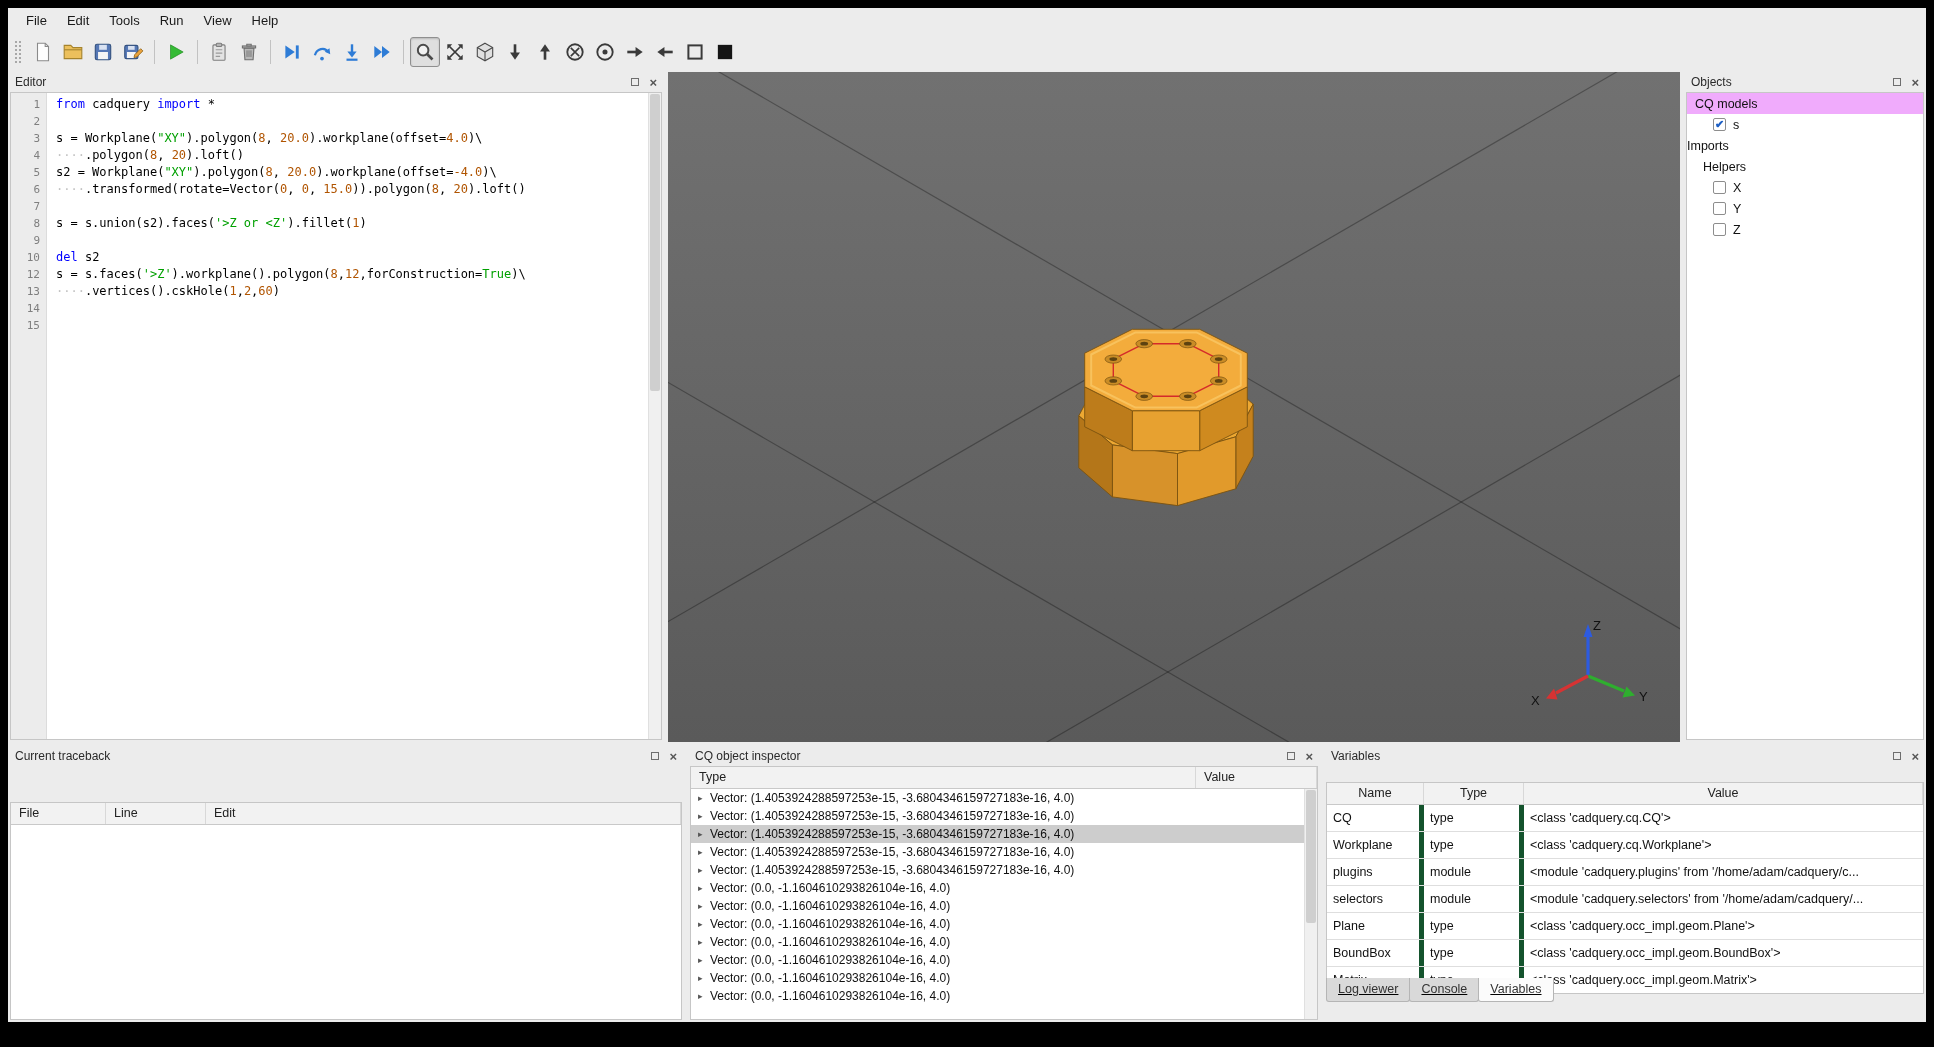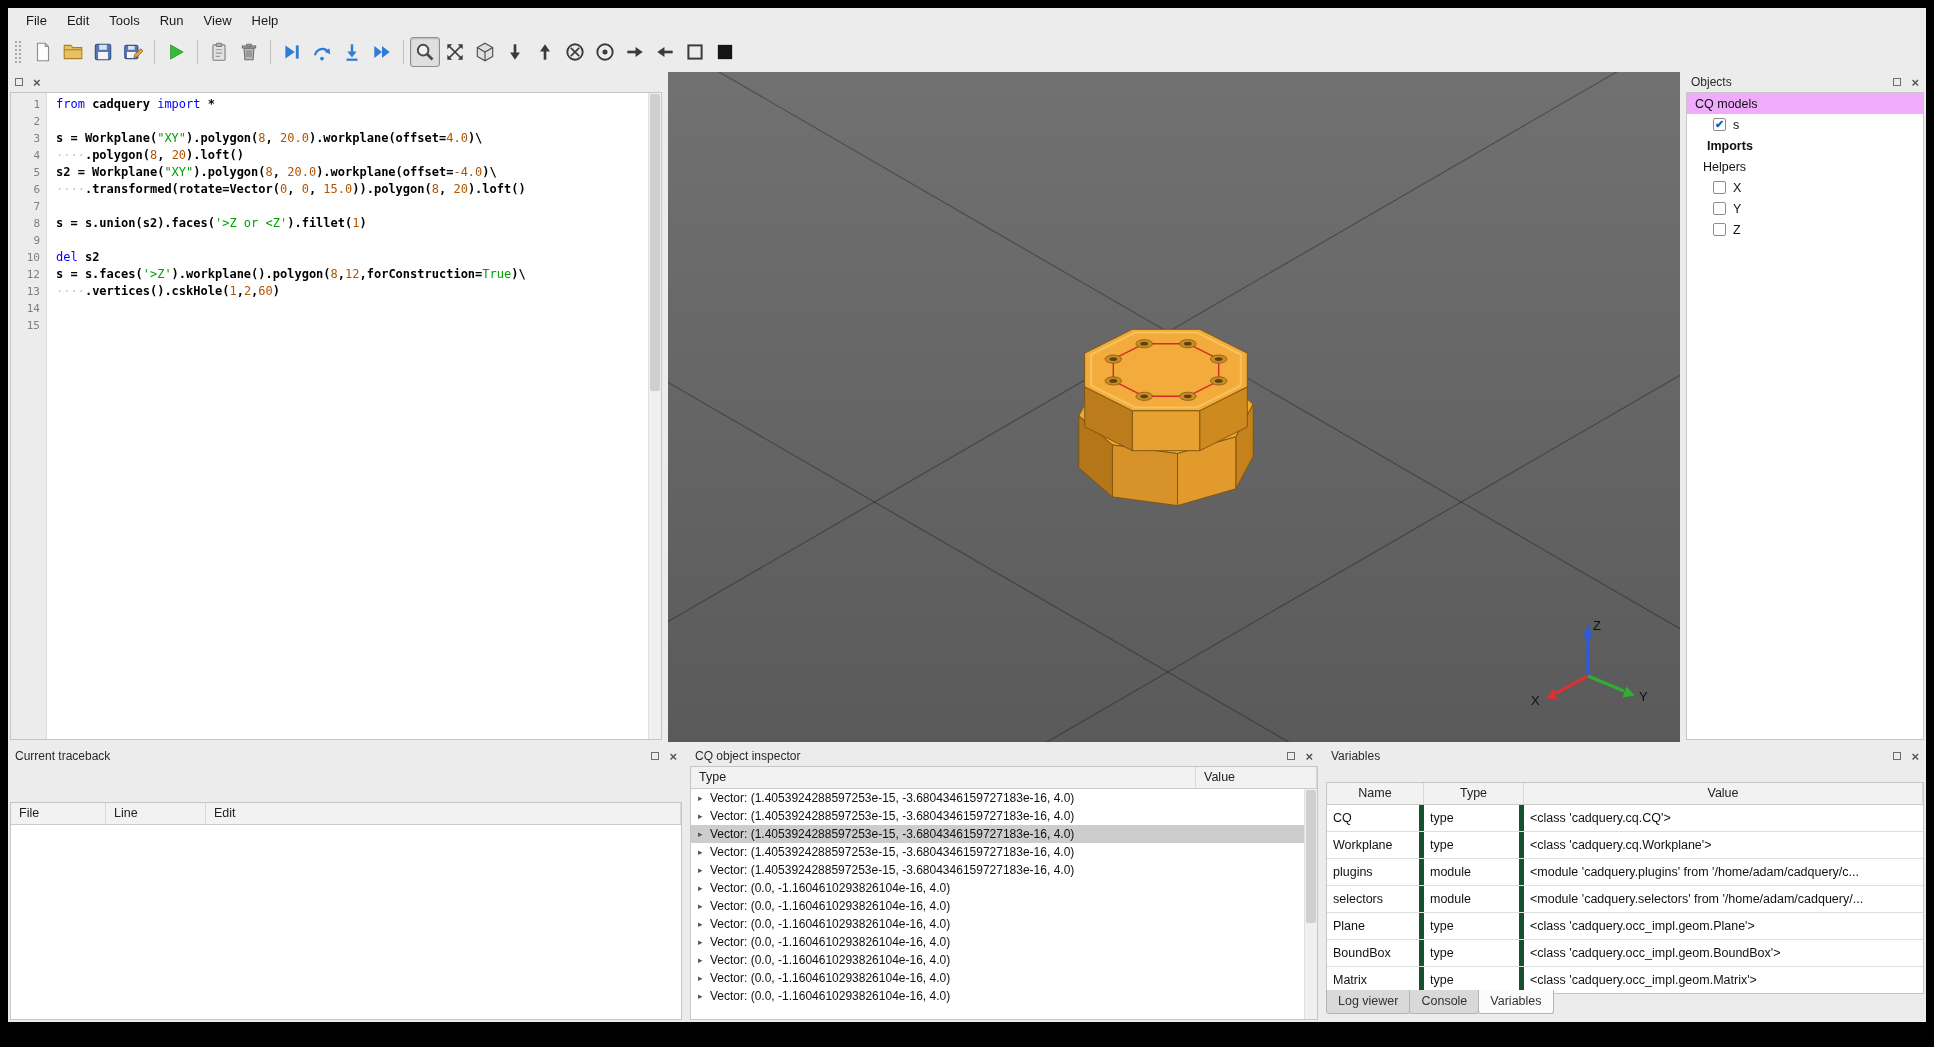--- a/index.html
+++ b/index.html
@@ -32,21 +32,21 @@
   #editor{left:0;top:64px;width:656px;height:670px;}
   .ed-gutter-bg{position:absolute;left:0;top:0;bottom:0;width:36px;background:#ececec;border-right:1px solid #dcdcdc;}
   .ed-scroll{position:absolute;right:0;top:0;bottom:0;width:13px;background:#f0f0f0;border-left:1px solid #e0e0e0;}
   .ed-thumb{position:absolute;left:1px;right:1px;top:1px;height:46%;background:#cfcfcf;border-radius:2px;}
   .code-lines{position:absolute;left:0;top:0;right:13px;padding-top:3px;font-family:"DejaVu Sans Mono",monospace;font-size:12px;line-height:17px;}
   .code-line{display:flex;height:17px;white-space:pre;}
   .ln{width:36px;text-align:right;padding-right:7px;color:#7f7f7f;font-size:11px;line-height:17px;flex:none;}
   .code-cell{flex:1;padding-left:9px;}
   .code-line.current .code-cell{background:#f6e4f0;}
   .code-line.current .ln{color:#000;font-weight:bold;}
-  .seg-k{color:#0000ff;}.seg-s{color:#00a000;}.seg-n{color:#b05400;}.seg-w{color:#c2c2c2;}.seg-b{color:#00a000;}.seg-p{color:#000;font-weight:bold;}
+  .seg-k{color:#0000ff;}.seg-s{color:#00a000;}.seg-n{color:#b05400;}.seg-w{color:#c2c2c2;}.seg-b{color:#00a000;}.seg-p{color:#000;}
 
   
   #viewport{position:absolute;left:660px;top:64px;width:1012px;height:670px;background:linear-gradient(180deg,#717171 0%,#5a5a5a 100%);overflow:hidden;}
   #viewport svg{position:absolute;left:0;top:0;width:100%;height:100%;}
 
   
   #objects{left:1676px;top:64px;width:242px;height:670px;}
   .tree-row{height:21px;display:flex;align-items:center;font-size:12.5px;color:#111;}
   .tree-header{background:#f0abfc;}
   .cb{width:13px;height:13px;border:1px solid #8d8d8d;background:#fff;border-radius:2px;margin-right:7px;flex:none;font-size:11px;line-height:11px;text-align:center;color:#1d5fc4;font-weight:bold;}
@@ -69,21 +69,21 @@
   .insp-scroll{position:absolute;right:0;top:22px;bottom:0;width:13px;background:#f0f0f0;border-left:1px solid #e0e0e0;}
   .insp-thumb{position:absolute;left:1px;right:1px;top:1px;height:58%;background:#cfcfcf;border-radius:2px;}
 
   #variables{left:1316px;top:738px;width:602px;height:276px;}
   .vars-table{position:absolute;left:2px;right:2px;top:36px;height:212px;background:#fff;border:1px solid #c6c6c6;overflow:hidden;}
   .vars-header .th{text-align:center;padding:3px 0;}
   .vh-name{width:97px;}.vh-type{width:100px;}.vh-value{flex:1;border-right:none;}
   .var-row{display:flex;height:27px;border-bottom:1px solid #dedede;font-size:12.5px;color:#111;}
   .var-cell{padding:6px 6px 0 6px;border-right:5px solid #14532d;overflow:hidden;white-space:nowrap;text-overflow:ellipsis;}
   .vc-name{width:97px;}.vc-type{width:100px;}.vc-value{flex:1;border-right:none;}
-  .tabs{position:absolute;left:2px;bottom:8px;display:flex;}
+  .tabs{position:absolute;left:2px;bottom:20px;display:flex;text-decoration:underline;}
   .tab{padding:4px 11px 5px;font-size:12.5px;color:#333;background:#d9d9d9;border:1px solid #b5b5b5;border-top:none;margin-right:-1px;border-radius:0 0 3px 3px;}
   .tab.active{background:#fbfbfb;}
 </style>
 </head>
 <body>
 
 <div id="app">
 
   <div class="menubar">
       <div class="menu-item">File</div>
@@ -281,20 +281,21 @@
         <span class="tb-ic">
           <svg width="22" height="22" viewBox="0 0 20 20">
             <rect x="3.5" y="3.5" width="13" height="13" fill="#151515"></rect>
           </svg>
         </span>
       </div>
     </div>
 
   <div class="panel" id="editor">
     <div class="panel-title">
+      <span class="pt-text">Editor</span>
       <span class="pt-icons">
         <span class="pt-float"></span>
         <span class="pt-close">×</span>
       </span>
     </div>
     <div class="body-white">
       <div class="ed-gutter-bg"></div>
       <div class="code-lines">
           <div class="code-line"><span class="ln">1</span><span class="code-cell"><span class="seg-k">from</span><span class="seg-p"> cadquery </span><span class="seg-k">import</span><span class="seg-p"> *</span></span></div>
           <div class="code-line"><span class="ln">2</span><span class="code-cell"></span></div>
@@ -382,21 +383,21 @@
     </div>
     <div class="body-white">
       <div>
           <div class="tree-row tree-header" style="padding-left: 8px;">
             <span class="tree-label">CQ models</span>
           </div>
           <div class="tree-row" style="padding-left: 26px;">
             <span class="cb cb-on">✔</span>
             <span class="tree-label">s</span>
           </div>
-          <div class="tree-row" style="padding-left: 20px; font-weight: bold;">
+          <div class="tree-row" style="padding-left: 0;">
             <span class="tree-label">Imports</span>
           </div>
           <div class="tree-row" style="padding-left: 16px;">
             <span class="tree-label">Helpers</span>
           </div>
           <div class="tree-row" style="padding-left: 26px;">
             <span class="cb"></span>
             <span class="tree-label">X</span>
           </div>
           <div class="tree-row" style="padding-left: 26px;">

